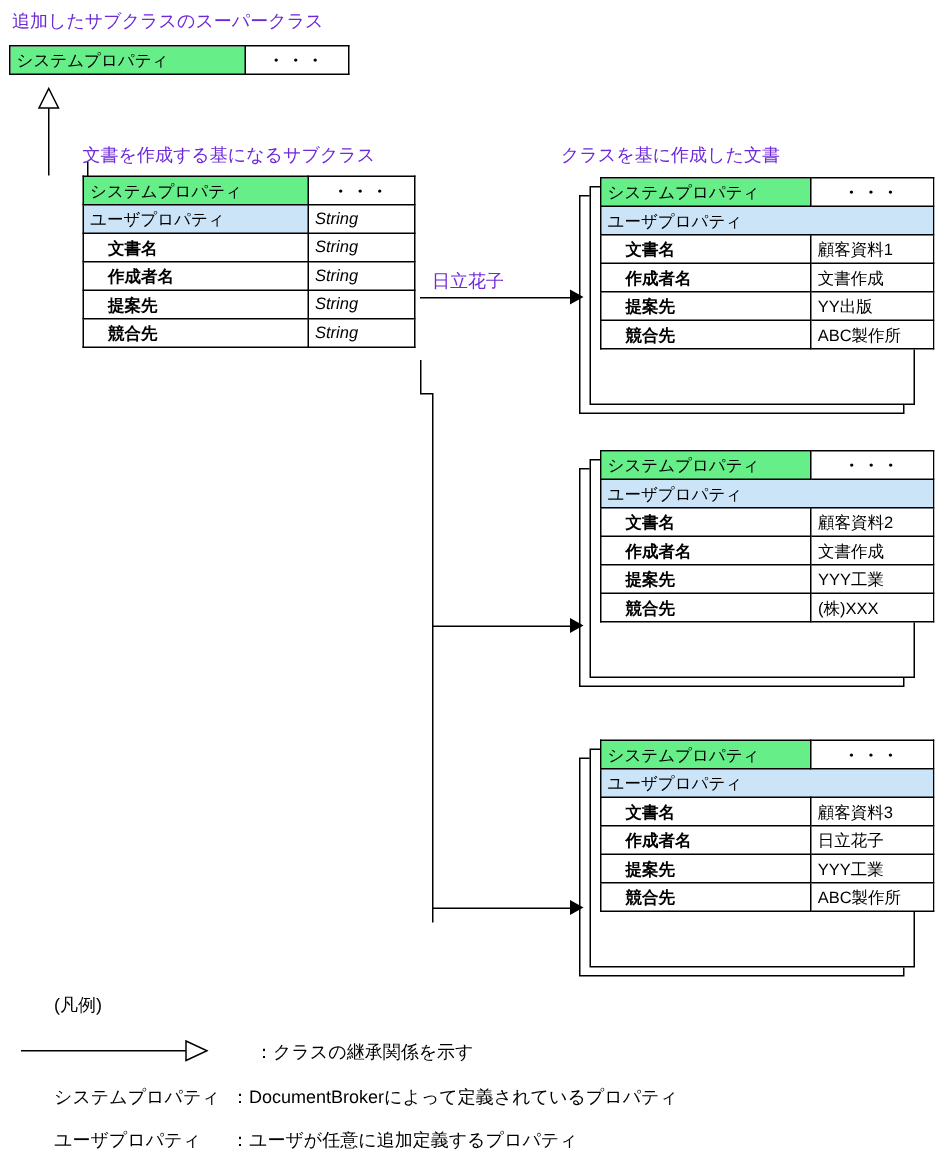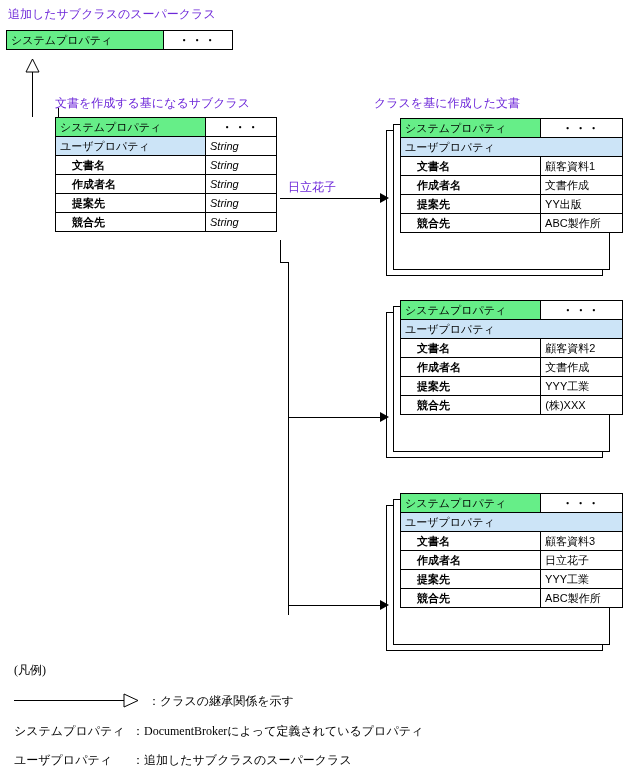--- a/index.html
+++ b/index.html
@@ -57,21 +57,22 @@
   .arrowhead-r {
     position: absolute;
     width: 0; height: 0;
     border-top: 5px solid transparent;
     border-bottom: 5px solid transparent;
     border-left: 9px solid #000;
   }
   .legend-text {
     font-size: 12px;
     white-space: nowrap;
-    font-family: Liberation Serif, serif;
+    font-family: Liberation Sans, sans-serif;
+    margin-left: 22px;
   }
 </style>
 </head>
 <body>
 
 <div class="abs lbl" style="left:8px; top:6px;">追加したサブクラスのスーパークラス</div>
 
 <div class="abs lbl" style="left:55px; top:95px;">文書を作成する基になるサブクラス</div>
 
 <div class="abs lbl" style="left:374px; top:95px;">クラスを基に作成した文書</div>
@@ -241,13 +242,13 @@
 <div class="hline" style="left:14px; top:700px; width:110px;"></div>
 <svg class="abs" style="left:123px; top:693px;" width="16" height="15">
   <polygon points="1,1 15,7.5 1,14" fill="#ffffff" stroke="#000000" stroke-width="1"></polygon>
 </svg>
 <div class="abs legend-text" style="left:148px; top:693px;">：クラスの継承関係を示す</div>
 
 <div class="abs legend-text" style="left:14px; top:723px;">システムプロパティ</div>
 <div class="abs legend-text" style="left:132px; top:723px;">：DocumentBrokerによって定義されているプロパティ</div>
 
 <div class="abs legend-text" style="left:14px; top:752px;">ユーザプロパティ</div>
-<div class="abs legend-text" style="left:132px; top:752px;">：追加したサブクラスのスーパークラス</div>
+<div class="abs legend-text" style="left:132px; top:752px;">：ユーザが任意に追加定義するプロパティ</div>
 
 </body></html>

